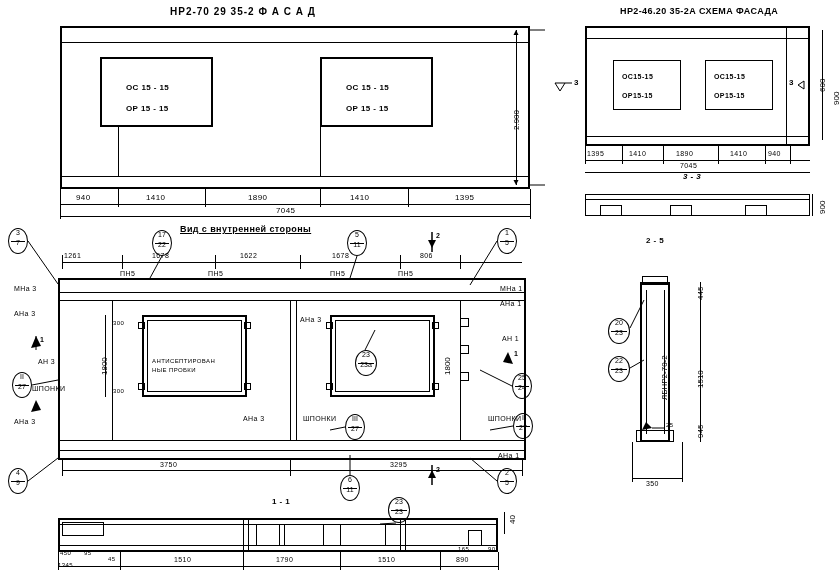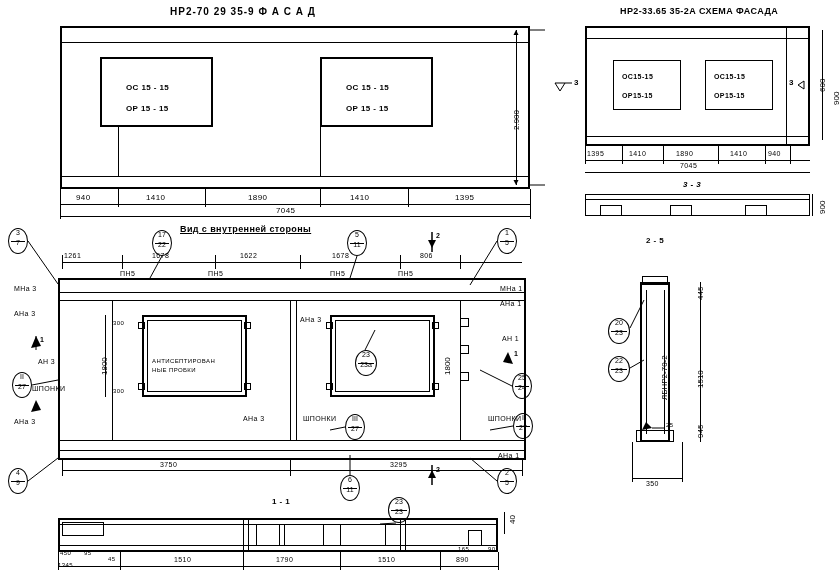--- a/index.html
+++ b/index.html
@@ -20,21 +20,21 @@
   .circ span{display:block;font-size:7px;line-height:1;}
   .vtxt{position:absolute;white-space:nowrap;font-size:8px;
         transform-origin:0 0;transform:rotate(-90deg);}
   svg{position:absolute;left:0;top:0;overflow:visible;}
 </style>
 </head>
 <body>
 
 <div class="sheet">
 
-  <div class="t b" style="left:170px;top:6px;font-size:10px;letter-spacing:1px;">НР2-70 29 35-9   Ф А С А Д</div>
+  <div class="t b" style="left:170px;top:6px;font-size:10px;letter-spacing:1px;">НР2-70 29 35-2   Ф А С А Д</div>
 
   <div class="box2" style="left:60px;top:26px;width:470px;height:163px;"></div>
   <div class="ln h" style="left:62px;top:42px;width:466px;"></div>
   <div class="ln h" style="left:62px;top:176px;width:466px;"></div>
 
   <div class="box2" style="left:100px;top:57px;width:113px;height:70px;"></div>
   <div class="t b" style="left:126px;top:83px;">ОС 15 - 15</div>
   <div class="t b" style="left:126px;top:104px;">ОР 15 - 15</div>
 
   <div class="box2" style="left:320px;top:57px;width:113px;height:70px;"></div>
@@ -61,21 +61,21 @@
   <div class="ln v" style="left:408px;top:189px;height:18px;"></div>
   <div class="ln v" style="left:530px;top:189px;height:30px;"></div>
   <div class="t" style="left:76px;top:193px;">940</div>
   <div class="t" style="left:146px;top:193px;">1410</div>
   <div class="t" style="left:248px;top:193px;">1890</div>
   <div class="t" style="left:350px;top:193px;">1410</div>
   <div class="t" style="left:455px;top:193px;">1395</div>
   <div class="ln h" style="left:60px;top:216px;width:470px;"></div>
   <div class="t" style="left:276px;top:206px;">7045</div>
 
-  <div class="t b" style="left:620px;top:6px;font-size:9px;">НР2-33.65 35-2А  СХЕМА ФАСАДА</div>
+  <div class="t b" style="left:620px;top:6px;font-size:9px;">НР2-46.20 35-2А  СХЕМА ФАСАДА</div>
 
   <div class="box2" style="left:585px;top:26px;width:225px;height:120px;"></div>
   <div class="ln h" style="left:587px;top:38px;width:221px;"></div>
   <div class="ln h" style="left:587px;top:136px;width:221px;"></div>
   <div class="ln v" style="left:786px;top:26px;height:120px;"></div>
 
   <div class="box" style="left:613px;top:60px;width:68px;height:50px;"></div>
   <div class="t b s7" style="left:622px;top:73px;">ОС15-15</div>
   <div class="t b s7" style="left:622px;top:92px;">ОР15-15</div>
 
@@ -103,21 +103,21 @@
   <div class="ln v" style="left:765px;top:146px;height:18px;"></div>
   <div class="ln v" style="left:790px;top:146px;height:18px;"></div>
   <div class="t s7" style="left:587px;top:150px;">1395</div>
   <div class="t s7" style="left:629px;top:150px;">1410</div>
   <div class="t s7" style="left:676px;top:150px;">1890</div>
   <div class="t s7" style="left:730px;top:150px;">1410</div>
   <div class="t s7" style="left:768px;top:150px;">940</div>
   <div class="ln h" style="left:585px;top:172px;width:225px;"></div>
   <div class="t s7" style="left:680px;top:162px;">7045</div>
 
-  <div class="t b" style="left:683px;top:180px;font-style:italic;">3 - 3</div>
+  <div class="t b" style="left:683px;top:172px;font-style:italic;">3 - 3</div>
   <div class="box" style="left:585px;top:194px;width:225px;height:22px;"></div>
   <div class="ln h" style="left:585px;top:199px;width:225px;"></div>
   <div class="box" style="left:600px;top:205px;width:22px;height:11px;"></div>
   <div class="box" style="left:670px;top:205px;width:22px;height:11px;"></div>
   <div class="box" style="left:745px;top:205px;width:22px;height:11px;"></div>
   <div class="ln v" style="left:812px;top:194px;height:22px;"></div>
   <div class="vtxt s6" style="left:818px;top:214px;">900</div>
 
   <div class="t b" style="left:180px;top:224px;font-size:9px;text-decoration:underline;">Вид с внутренней стороны</div>
 

